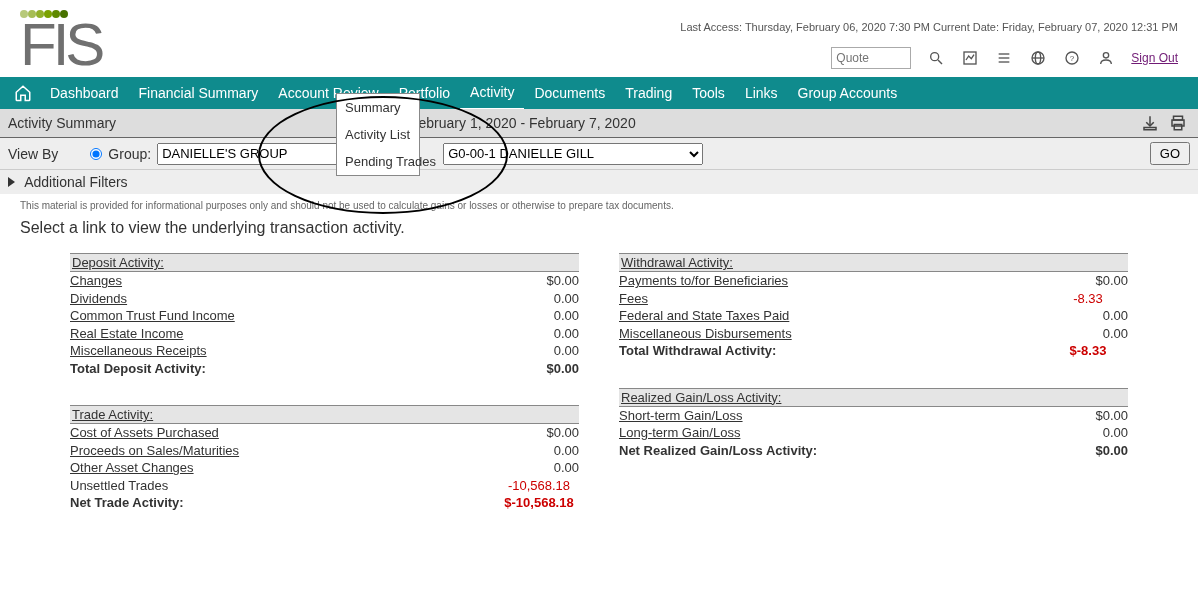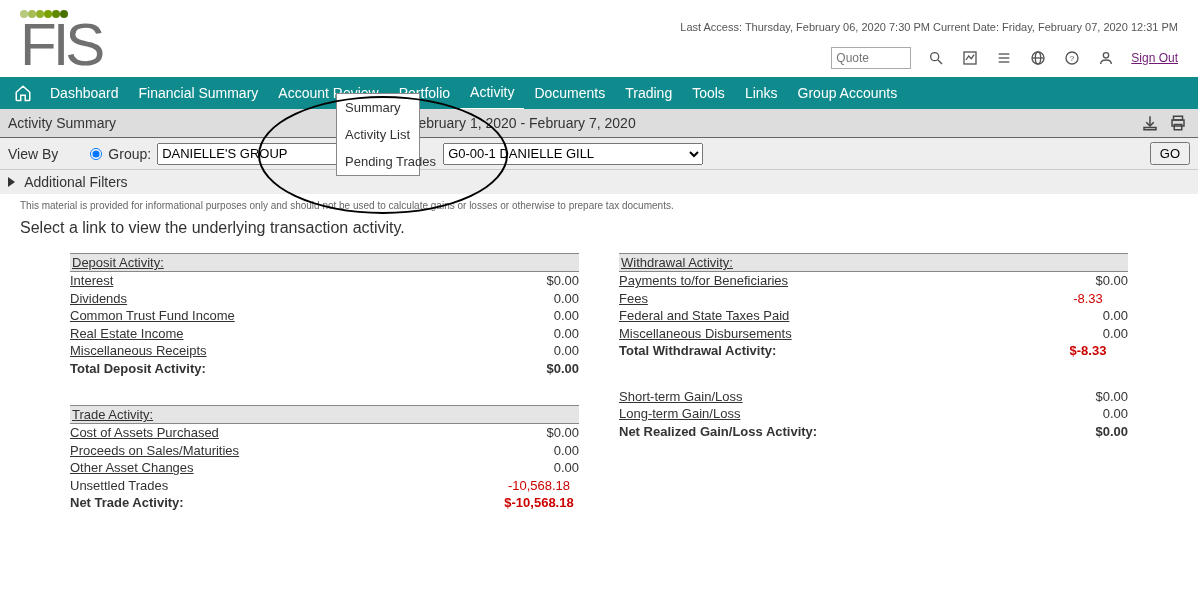--- a/index.html
+++ b/index.html
@@ -182,21 +182,21 @@
 
 <div class="disclaimer">This material is provided for informational purposes only and should not be used to calculate gains or losses or otherwise to prepare tax documents.</div>
 <div class="instruction">Select a link to view the underlying transaction activity.</div>
 
 <div class="columns">
   <div class="col">
     <div class="section">
       <div class="sec-head">Deposit Activity:</div>
       <div id="deposit-rows">
           <div class="row">
-            <span class="lbl">Interest</span>
+            <span class="lbl">Changes</span>
             <span class="val">$0.00</span>
           </div>
           <div class="row">
             <span class="lbl">Dividends</span>
             <span class="val">0.00</span>
           </div>
           <div class="row">
             <span class="lbl">Common Trust Fund Income</span>
             <span class="val">0.00</span>
           </div>
@@ -263,20 +263,21 @@
             <span class="val">0.00</span>
           </div>
         </div>
       <div class="row total">
         <span class="lbl">Total Withdrawal Activity:</span>
         <span class="val neg">$-8.33</span>
       </div>
     </div>
 
     <div class="section">
+      <div class="sec-head">Realized Gain/Loss Activity:</div>
       <div id="gainloss-rows">
           <div class="row">
             <span class="lbl">Short-term Gain/Loss</span>
             <span class="val">$0.00</span>
           </div>
           <div class="row">
             <span class="lbl">Long-term Gain/Loss</span>
             <span class="val">0.00</span>
           </div>
         </div>

